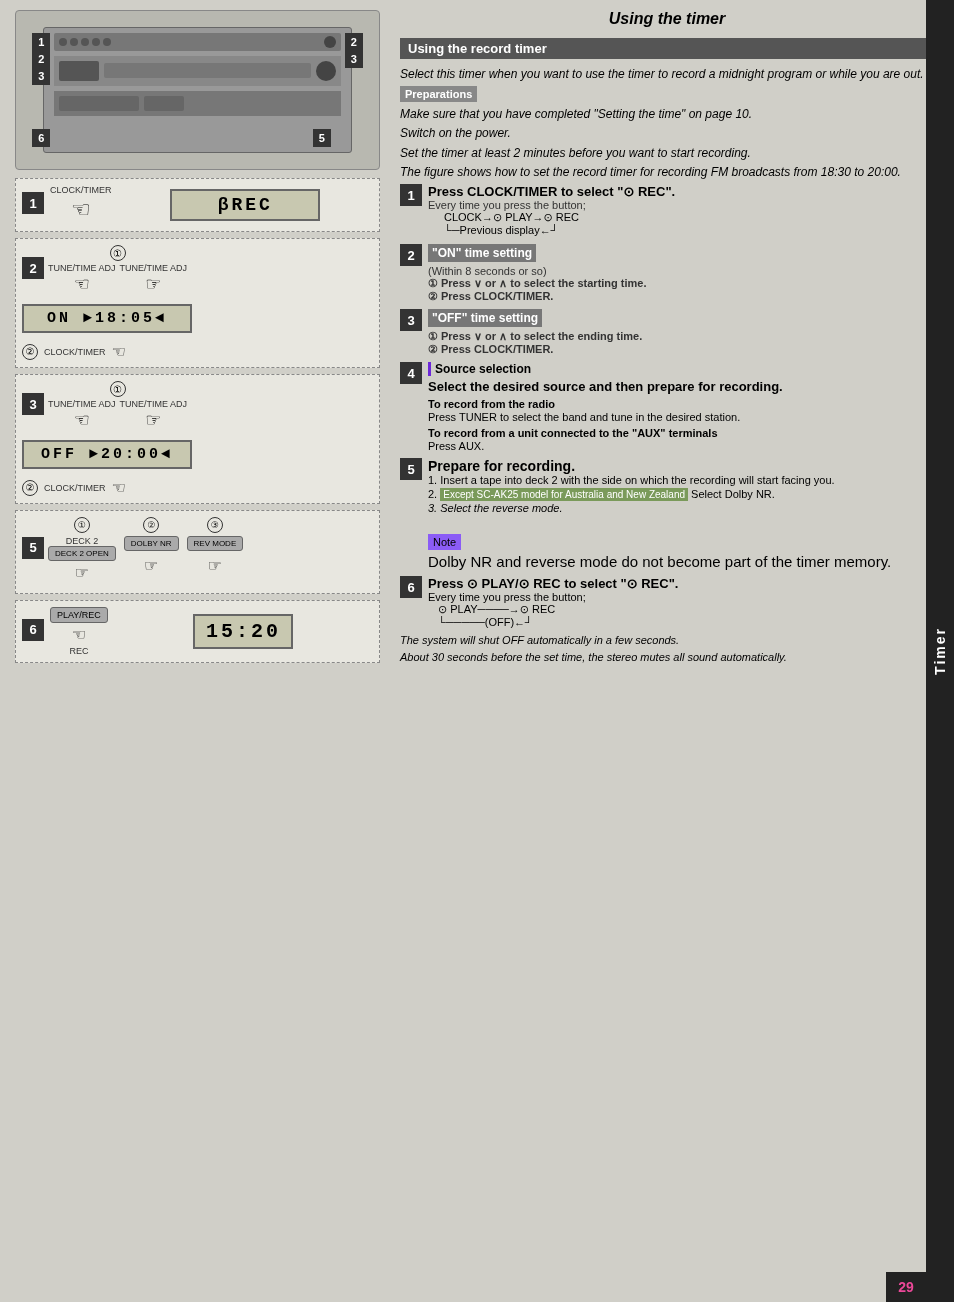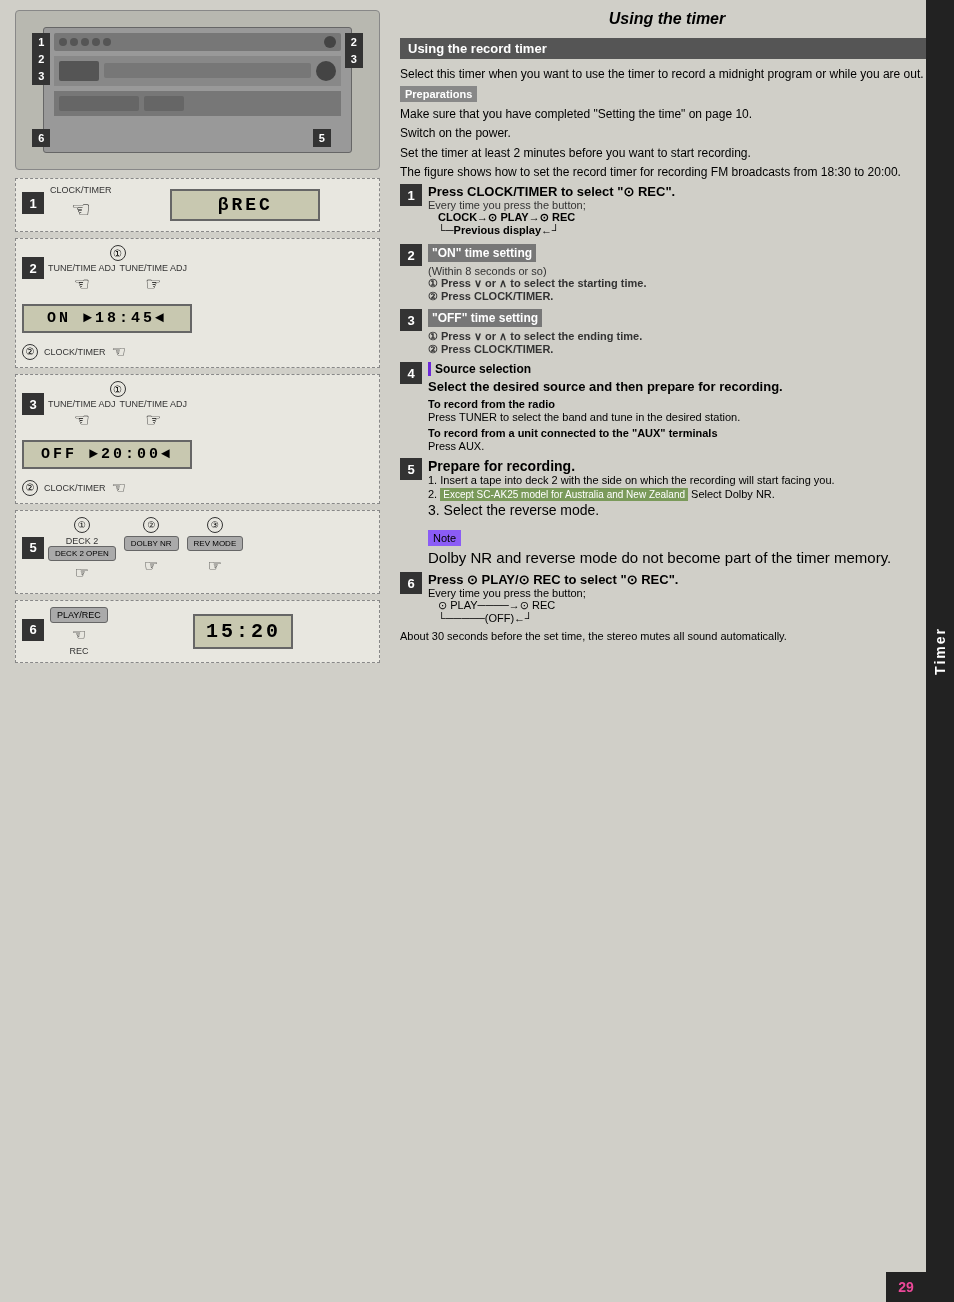--- a/index.html
+++ b/index.html
@@ -206,21 +206,21 @@
     }
 
     
     .highlight-green {
       background: #7a9a5a;
       color: white;
       font-size: 10px;
       padding: 1px 3px;
     }
 
-    p { margin-bottom: 5px; font-size: 12px; }
+    p { margin-bottom: 5px; font-size: 12px; font-style: italic; }
     .small-btn {
       background: #aaa;
       border: 1px solid #666;
       border-radius: 3px;
       padding: 2px 6px;
       font-size: 9px;
       color: #000;
       display: inline-block;
     }
   </style>
@@ -286,21 +286,21 @@
                 <div style="font-size:18px;">☜</div>
               </div>
               <div style="display:flex;flex-direction:column;align-items:center;">
                 <div class="diagram-label">TUNE/TIME ADJ</div>
                 <div style="font-size:18px;">☞</div>
               </div>
             </div>
           </div>
         </div>
       </div>
-      <div class="display-box" style="font-size:15px;min-width:170px;">ON   ►18:45◄</div>
+      <div class="display-box" style="font-size:15px;min-width:170px;">ON   ►18:05◄</div>
       <div style="display:flex;align-items:center;gap:6px;margin-top:5px;">
         <div class="circle-num">②</div>
         <div class="diagram-label">CLOCK/TIMER</div>
         <div style="font-size:16px;">☜</div>
       </div>
     </div>
 
     <div class="diagram-section">
       <div style="display:flex;align-items:center;gap:4px;margin-bottom:5px;">
         <div class="diagram-num">3</div>
@@ -387,21 +387,21 @@
     <p>Set the timer at least 2 minutes before you want to start recording.</p>
     <p>The figure shows how to set the record timer for recording FM broadcasts from 18:30 to 20:00.</p>
 
     <div class="step-box" style="margin-bottom:8px;">
       <div class="step-num-box">
           <span>1</span>
         </div>
       <div class="step-content">
         <div class="step-title">Press CLOCK/TIMER to select "⊙ REC".</div>
         <div class="step-sub">Every time you press the button;</div>
-        <div style="font-size:11px;margin-left:10px;font-weight:bold;">
+        <div style="font-size:11px;margin-left:16px;">
           <div>CLOCK→⊙ PLAY→⊙ REC</div>
           <div>└─Previous display←┘</div>
         </div>
       </div>
     </div>
 
     <div class="step-box" style="margin-bottom:6px;">
       <div class="step-num-box">
           <span>2</span>
         </div>
@@ -442,21 +442,21 @@
       <div class="step-num-box">
           <span>5</span>
         </div>
       <div class="step-content">
         <div class="step-title bold-text" style="font-size:14px;">Prepare for recording.</div>
         <div style="font-size:11px;margin-bottom:2px;">1. <span>Insert a tape into deck 2 with the side on which the recording will start facing you.</span></div>
         <div style="font-size:11px;margin-bottom:2px;">
           2. <span class="highlight-green">Except SC-AK25 model for Australia and New Zealand</span>
           <span>Select Dolby NR.</span>
         </div>
-        <div style="font-size:14px;margin-bottom:12px;">3. <span>Select the reverse mode.</span></div>
+        <div style="font-size:11px;margin-bottom:20px;font-style:italic;">3. <span>Select the reverse mode.</span></div>
         <div>
           <span class="note-box">Note</span>
           <div class="note-content">Dolby NR and reverse mode do not become part of the timer memory.</div>
         </div>
       </div>
     </div>
 
     <div class="step-box" style="margin-bottom:6px;">
       <div class="step-num-box">
           <span>6</span>
@@ -464,20 +464,21 @@
       <div class="step-content">
         <div class="step-title bold-text" style="font-size:13px;">Press ⊙ PLAY/⊙ REC to select "⊙ REC".</div>
         <div style="font-size:11px;">Every time you press the button;</div>
         <div style="font-size:11px;margin-left:10px;">
           <div>⊙ PLAY────→⊙ REC</div>
           <div>└─────(OFF)←┘</div>
         </div>
       </div>
     </div>
 
+    <p style="font-size:11px;">The system will shut OFF automatically in a few seconds.</p>
     <p style="font-size:11px;">About 30 seconds before the set time, the stereo mutes all sound automatically.</p>
 
   </div>
 
   <div class="timer-label-container">
     <span class="timer-label">Timer</span>
   </div>
 
   <div class="page-number-container">
     <span class="page-number">29</span>

